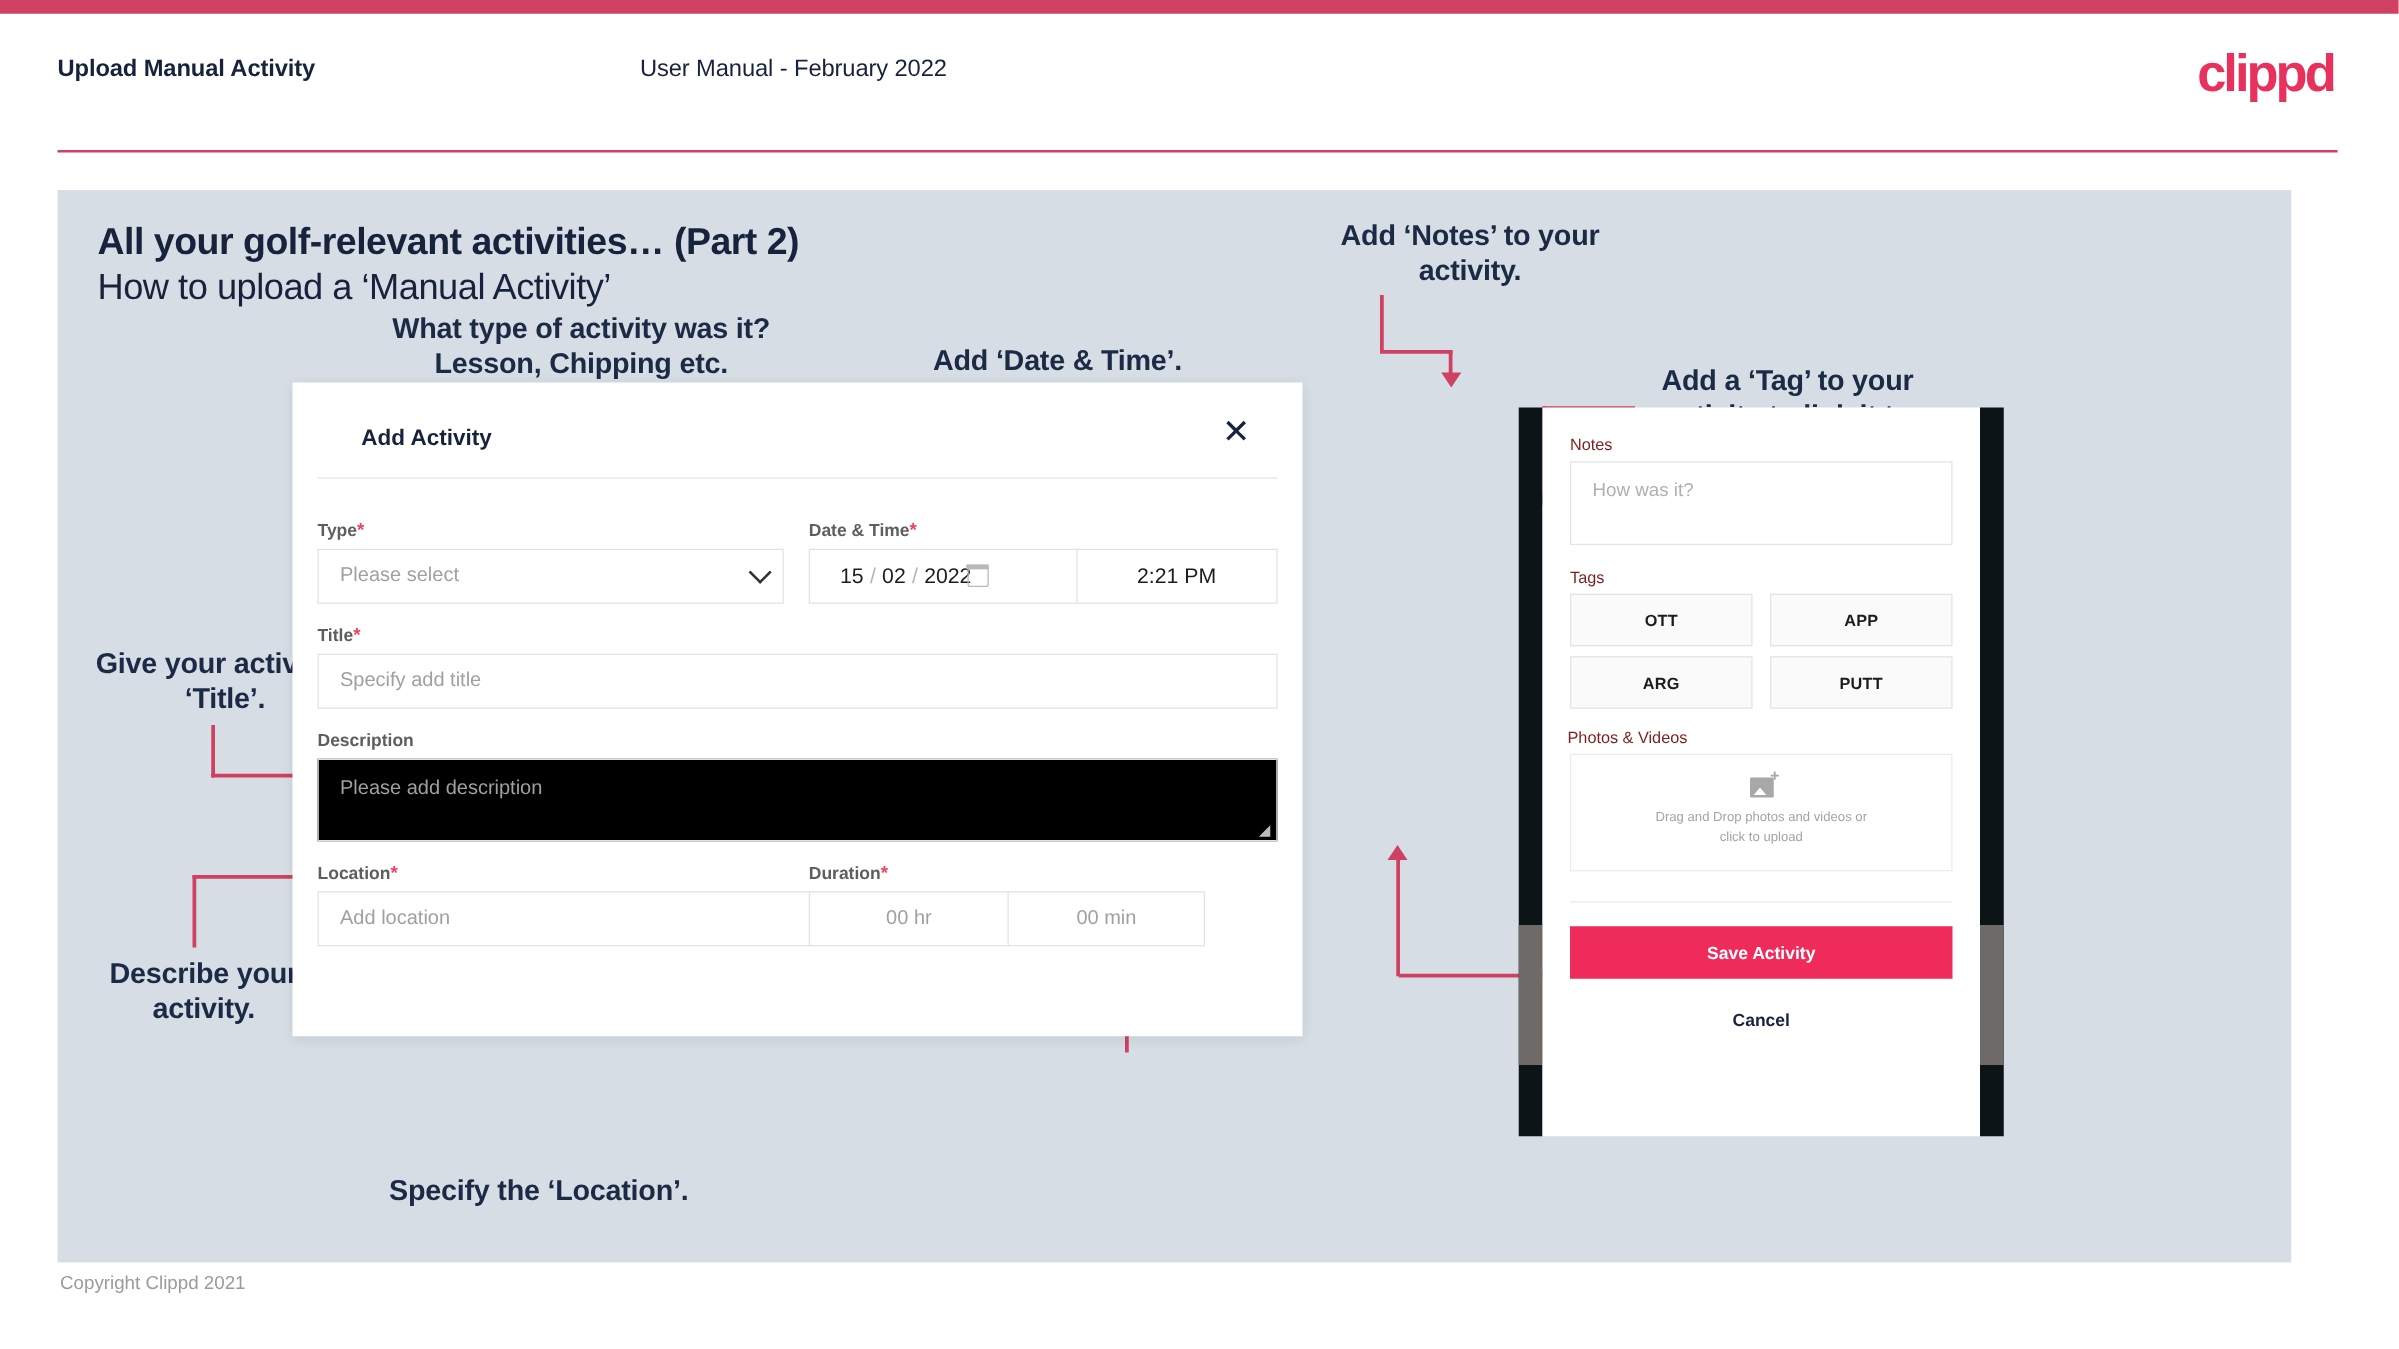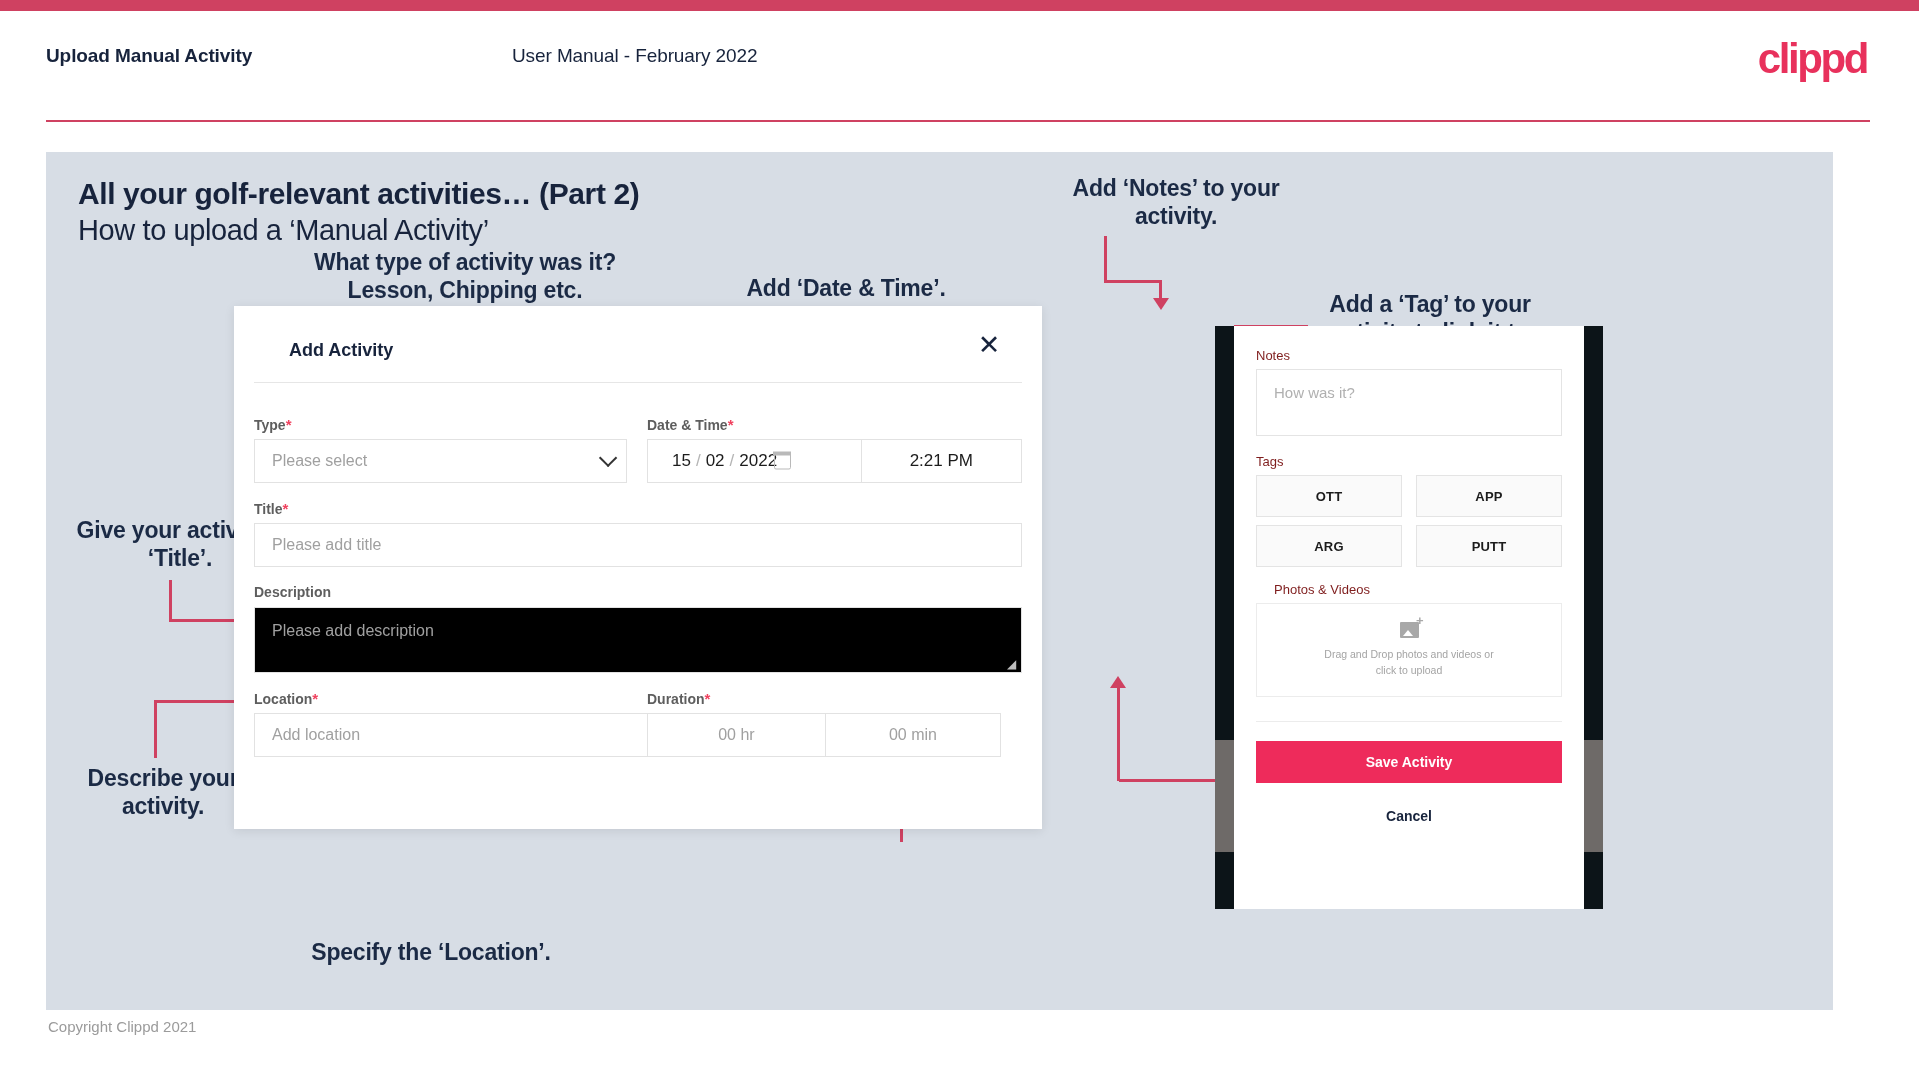--- a/index.html
+++ b/index.html
@@ -335,42 +335,42 @@
         </div>
         <div class="dt-time" style="width:187px;">
           <span>2:21 PM</span>
         </div>
       </div>
 
       <div class="field-label" style="left:20px; top:194px;">
         <span>Title</span><span class="req">*</span>
       </div>
       <div class="inp placeholder" style="left:20px; top:217px; width:768px; height:44px;">
-        <span>Please add title</span>
+        <span>Specify add title</span>
       </div>
 
       <div class="field-label" style="left:20px; top:278px;">
         <span>Description</span>
       </div>
       <div class="ta" style="left:20px; top:301px; width:768px; height:66px;">
         <span>Please add description</span>
         <span class="ta-grip">◢</span>
       </div>
 
       <div class="field-label" style="left:20px; top:384px;">
         <span>Location</span><span class="req">*</span>
       </div>
       <div class="inp placeholder" style="left:20px; top:407px; width:417px; height:44px;">
         <span>Add location</span>
       </div>
 
       <div class="field-label" style="left:413px; top:384px;">
         <span>Duration</span><span class="req">*</span>
       </div>
-      <div class="dur-wrap" style="left:413px; top:407px; width:354px; height:44px;">
+      <div class="dur-wrap" style="left:413px; top:407px; width:317px; height:44px;">
         <div class="dur-cell" style="width:188px;">
           <span>00 hr</span>
         </div>
         <div class="dur-cell" style="width:186px;">
           <span>00 min</span>
         </div>
       </div>
     </div>
 
     <div class="phone" style="left:1169px; top:174px;">
@@ -395,21 +395,21 @@
         <div class="tag" style="left:182px; top:149px; width:146px; height:42px;">
           <span>APP</span>
         </div>
         <div class="tag" style="left:22px; top:199px; width:146px; height:42px;">
           <span>ARG</span>
         </div>
         <div class="tag" style="left:182px; top:199px; width:146px; height:42px;">
           <span>PUTT</span>
         </div>
 
-        <div class="ph-label" style="left:40px; top:256px;">Photos &amp; Videos</div>
+        <div class="ph-label" style="left:20px; top:256px;">Photos &amp; Videos</div>
         <div class="dz" style="left:22px; top:277px; width:306px; height:94px;">
           <span class="dz-ico"></span>
           <span class="dz-txt">Drag and Drop photos and videos or
 click to upload</span>
         </div>
 
         <div class="ph-rule" style="top:395px;"></div>
 
         <div class="btn-save" style="left:22px; top:415px; width:306px; height:42px;">
           <span>Save Activity</span>

